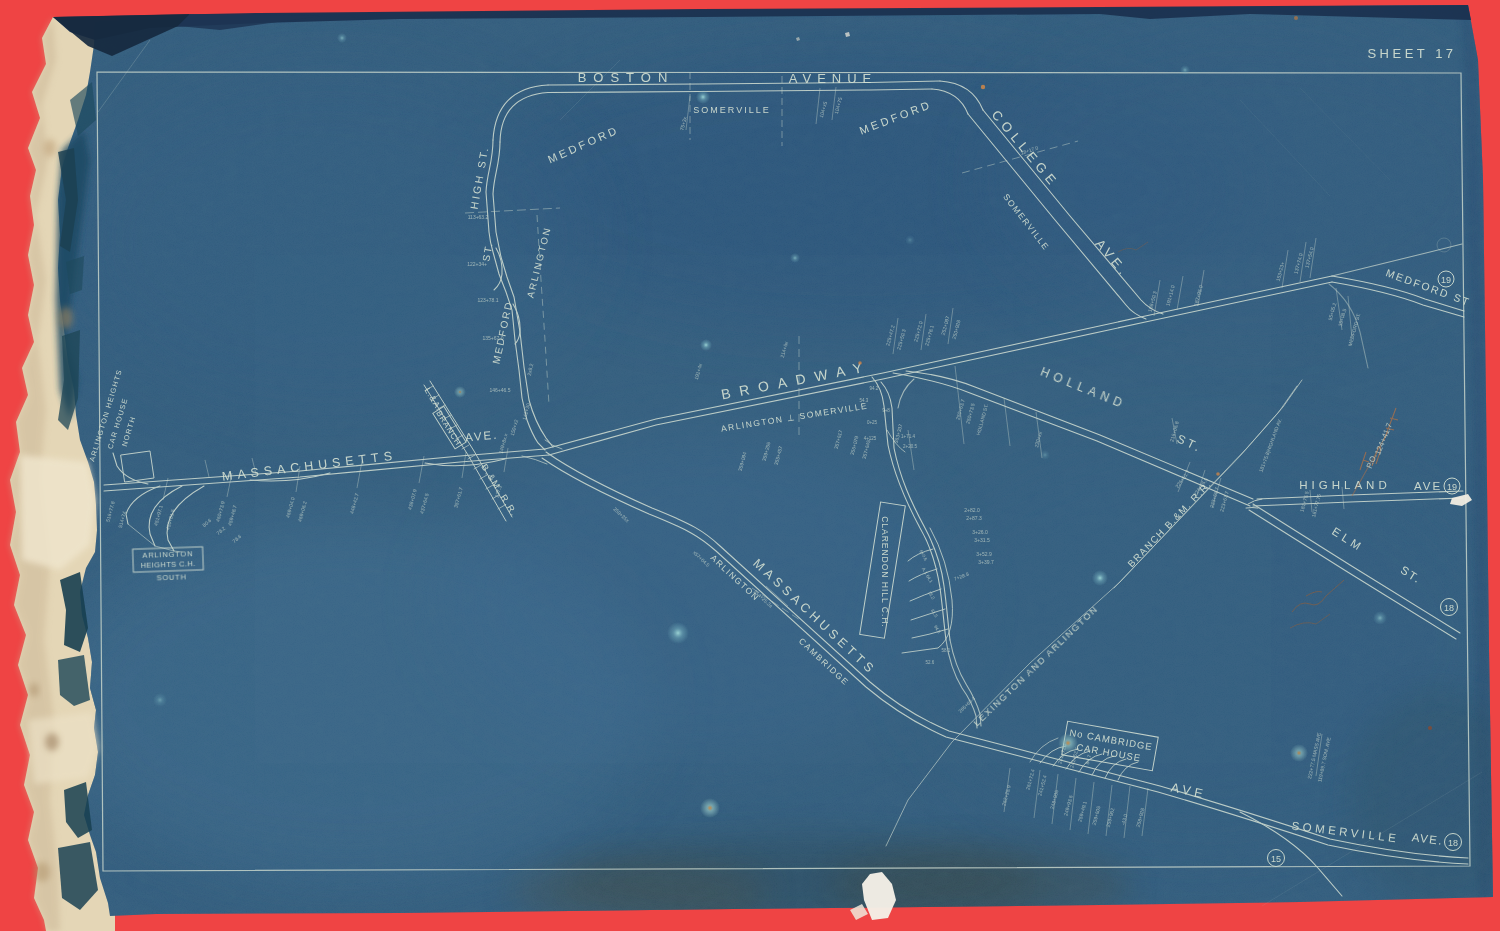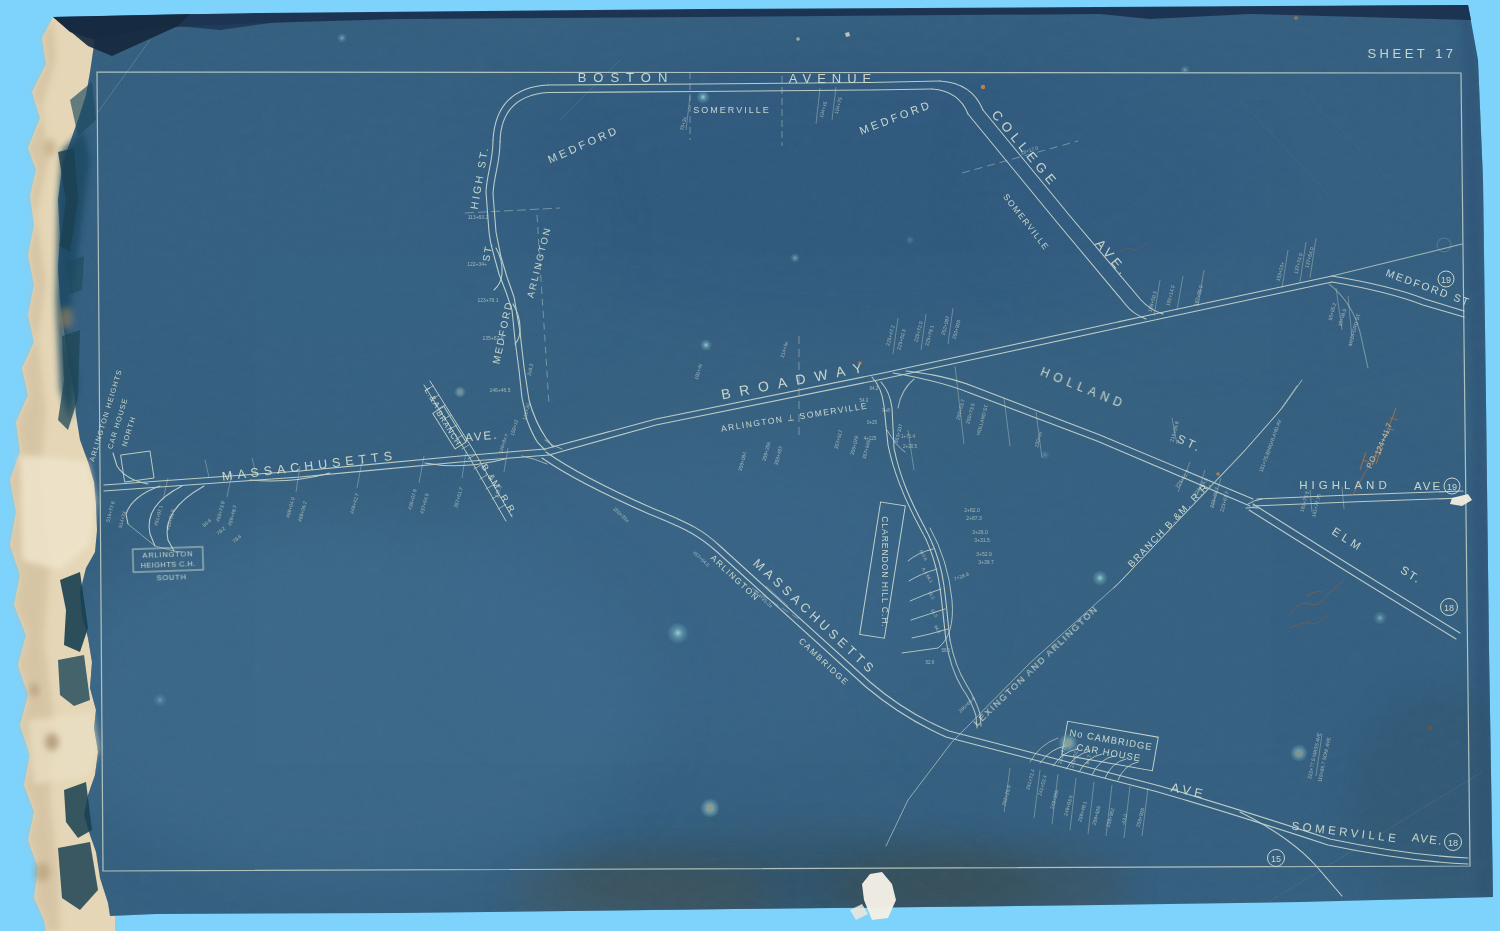--- a/index.html
+++ b/index.html
@@ -1,16 +1,16 @@
 <!DOCTYPE html>
 <html><head>
 <meta charset="utf-8">
 <style>
 html,body{margin:0;padding:0;background:#fff;}
-#page{position:relative;width:1500px;height:931px;background:#7dd3fc;overflow:hidden;font-family:"Liberation Sans",sans-serif;}
+#page{position:relative;width:1500px;height:931px;background:#ef4444;overflow:hidden;font-family:"Liberation Sans",sans-serif;}
 text{font-family:"Liberation Sans",sans-serif;fill:#d4e0d2;}
 </style>
 </head>
 <body>
 <div id="page">
 <svg width="1500" height="931" viewBox="0 0 1500 931">
 <defs>
 <filter id="b3" x="-40%" y="-40%" width="180%" height="180%">
           <feGaussianBlur stdDeviation="3"></feGaussianBlur>
         </filter>

